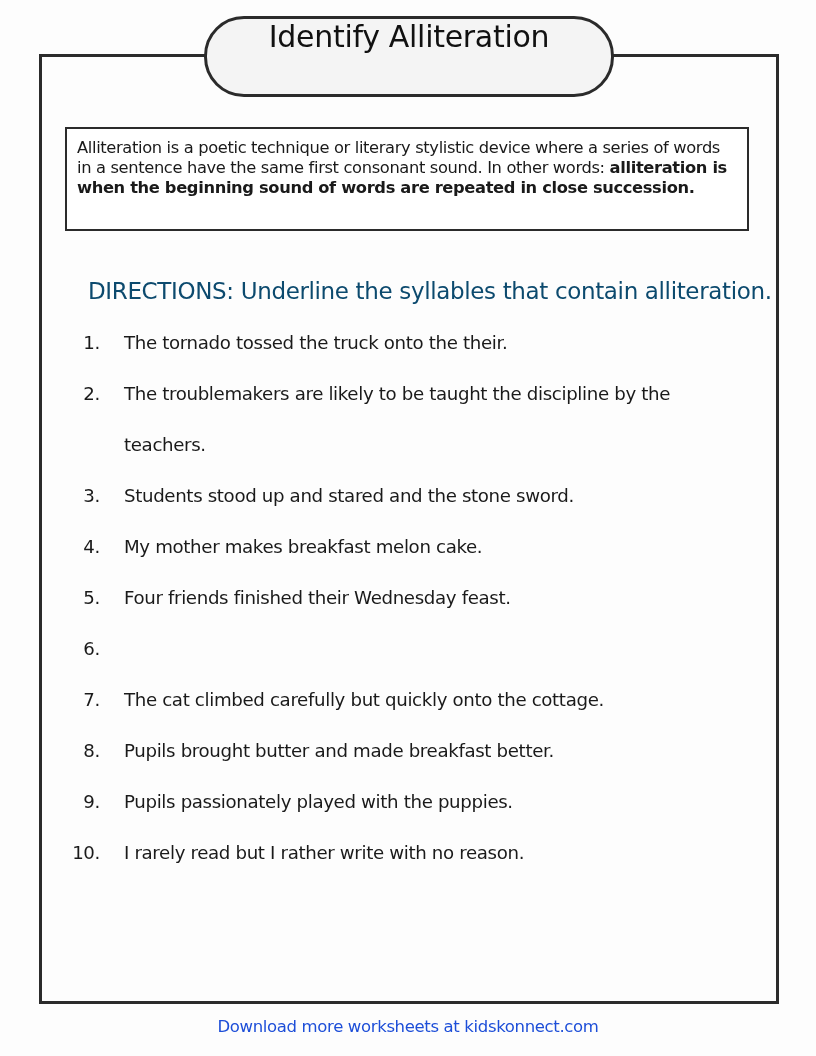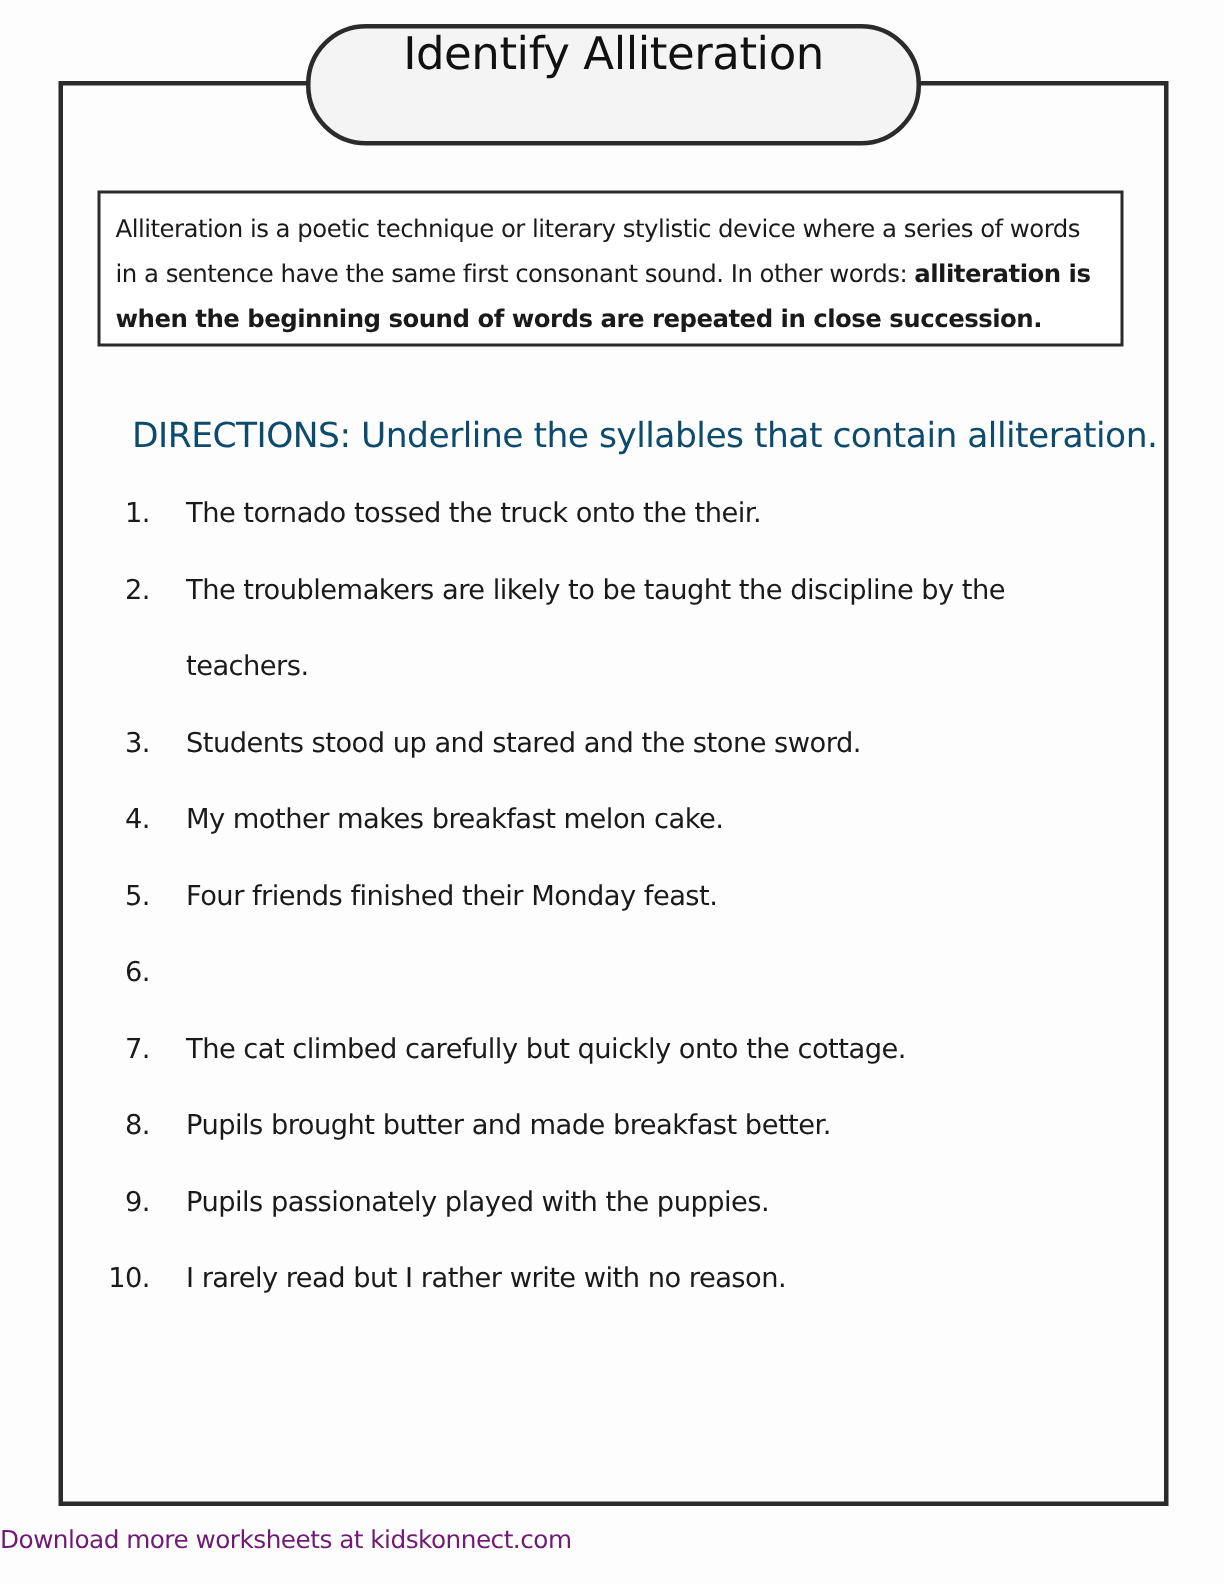--- a/index.html
+++ b/index.html
@@ -22,40 +22,40 @@
   .title-pill span {
     font-size: 30px; letter-spacing: -0.3px; color: #111;
   }
   .def-box {
     position: absolute; left: 65px; top: 127px; width: 680px; height: 100px;
     border: 2.5px solid #2b2b2b; background: #fff; box-sizing: content-box;
     padding: 0;
   }
   .def-text {
     position: absolute; left: 10px; top: 9px; right: 10px;
-    font-size: 16.3px; line-height: 30px; color: #1a1a1a;
+    font-size: 16.3px; line-height: 20px; color: #1a1a1a;
     letter-spacing: -0.35px;
   }
   .def-text b { font-weight: bold; }
   .directions {
     position: absolute; left: 88px; top: 278px;
     font-size: 23px; letter-spacing: -0.35px; color: #0c4a6e;
   }
   .q-list { position: absolute; left: 0; top: 0; }
   .q {
     position: absolute; left: 0; width: 816px; height: 26px;
     font-size: 18.2px; letter-spacing: -0.35px; color: #1a1a1a;
   }
   .q .num {
     position: absolute; right: 716px; text-align: right; white-space: nowrap;
   }
   .q .txt { position: absolute; left: 124px; white-space: nowrap; }
   .footer {
-    position: absolute; left: 0; width: 816px; top: 1017px; 
-    font-size: 16.5px; letter-spacing: -0.35px; color: #701a75;
+    position: absolute; left: 0; width: 816px; top: 1017px; text-align: center;
+    font-size: 16.5px; letter-spacing: -0.35px; color: #1d4ed8;
   }
 </style>
 </head>
 <body>
 
 <div class="frame"></div>
 
 <div class="title-pill">
   <span>Identify Alliteration</span>
 </div>
@@ -83,21 +83,21 @@
   <div class="q" style="top:485px">
     <span class="num">3.</span>
     <span class="txt">Students stood up and stared and the stone sword.</span>
   </div>
   <div class="q" style="top:536px">
     <span class="num">4.</span>
     <span class="txt">My mother makes breakfast melon cake.</span>
   </div>
   <div class="q" style="top:587px">
     <span class="num">5.</span>
-    <span class="txt">Four friends finished their Monday feast.</span>
+    <span class="txt">Four friends finished their Wednesday feast.</span>
   </div>
   <div class="q" style="top:638px">
     <span class="num">6.</span>
   </div>
   <div class="q" style="top:689px">
     <span class="num">7.</span>
     <span class="txt">The cat climbed carefully but quickly onto the cottage.</span>
   </div>
   <div class="q" style="top:740px">
     <span class="num">8.</span>

